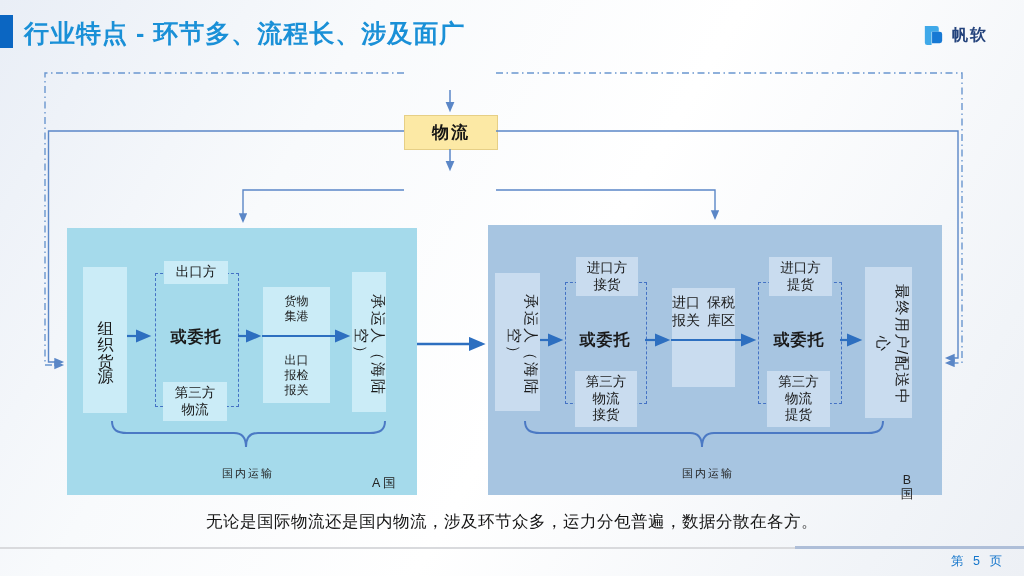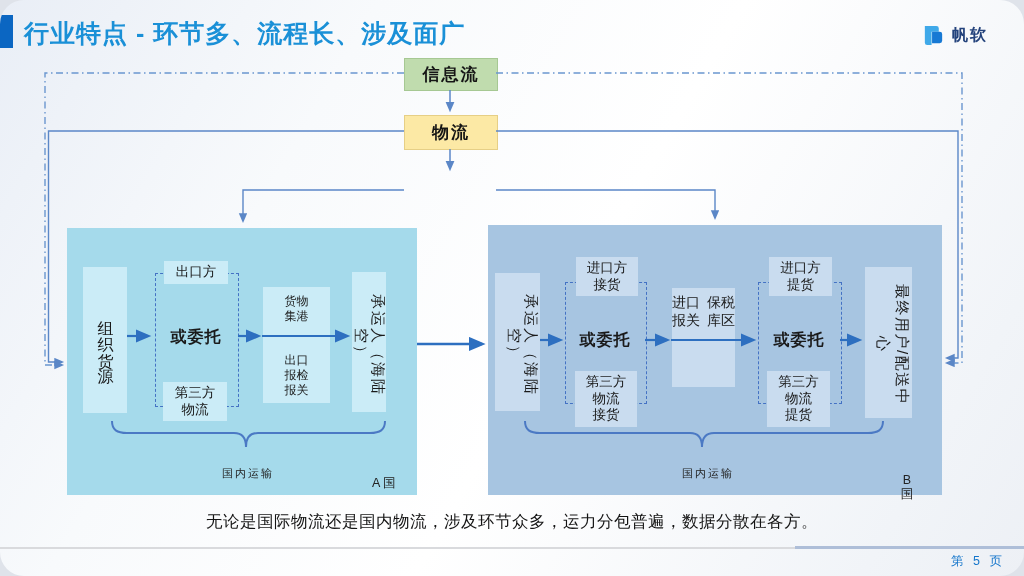--- a/index.html
+++ b/index.html
@@ -1,21 +1,20 @@
 <!DOCTYPE html>
 <html><head>
 <meta charset="utf-8">
 <style>
   html,body{margin:0;padding:0;background:#dfe3ea;}
   .slide{
     position:relative;width:1024px;height:576px;overflow:hidden;
     font-family:"Liberation Sans","DejaVu Sans",sans-serif;
     background:linear-gradient(120deg,#e9eef6 0%,#f8fafc 28%,#ffffff 55%,#f1f4f8 88%,#edf0f5 100%);
     color:#1a1a1a;
-    border-radius:24px;
   }
   .abs{position:absolute;}
   .pre{white-space:pre-line;}
   .ctr{text-align:center;}
 
   
   .title-bar{left:0;top:15px;width:13px;height:33px;background:#0b66c2;}
   .page-title{left:24px;top:17px;font-size:25px;font-weight:bold;color:#1a90d7;letter-spacing:1px;}
   .logo{right:36px;top:23px;display:flex;align-items:center;gap:6px;}
   .logo-text{font-size:16px;font-weight:bold;color:#24437c;letter-spacing:2px;}
@@ -78,21 +77,20 @@
   <div class="abs logo">
     <span style="display:inline-flex;">
       <svg width="25" height="25" viewBox="0 0 26 26">
         <path fill="#3fa9e9" d="M4 3 h12 q2.5 0 2.5 2.5 V9 H11 v14 H6.5 Q4 23 4 20.5 Z"></path>
         <path fill="#1779d4" d="M11.5 9 h8 Q22 9 22 11.5 v7 Q22 21 19.5 21 h-8 Z"></path>
       </svg>
     </span>
     <span class="logo-text">帆软</span>
   </div>
 
-  <div class="abs stackbox box-info">信息流</div>
   <div class="abs stackbox box-logi">物流</div>
 
   <div class="abs region-a"></div>
   <div class="abs tile-a src-box vupright">组织货源</div>
   <div class="abs dash-box dash-a"></div>
   <div class="abs tile-a lbl ctr" style="left:164px;top:261px;width:64px;">出口方</div>
   <div class="abs entrust ctr" style="left:155px;top:327px;width:82px;">或委托</div>
   <div class="abs tile-a lbl ctr pre" style="left:163px;top:382px;width:64px;">第三方
 物流</div>
   <div class="abs tile-a port-box">

